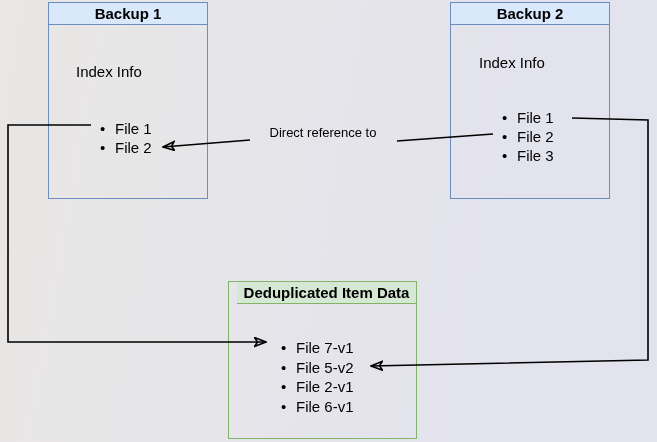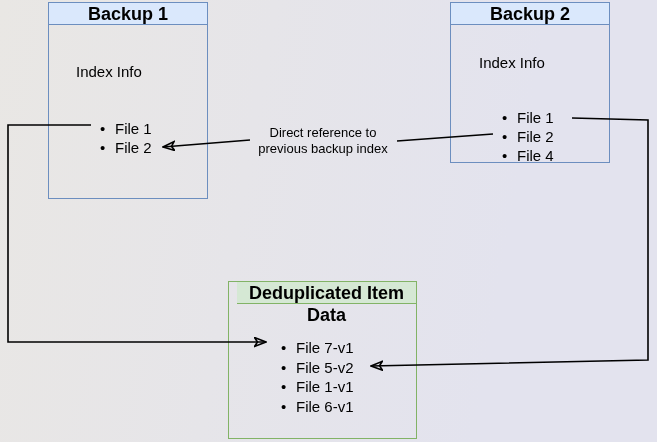--- a/index.html
+++ b/index.html
@@ -40,21 +40,21 @@
     border: 1px solid;
     z-index: 2;
     background: transparent;
   }
   .box.blue { border-color: var(--blue-border); }
   .box.green { border-color: var(--green-border); }
   .box-header {
     position: absolute; left: 0; top: 0; right: 0;
     height: 22px; line-height: 22px;
     text-align: center;
-    font-size: 18px; font-weight: 700;
+    font-size: 15px; font-weight: 700;
     border-bottom: 1px solid;
   }
   .blue .box-header { background: var(--blue-fill); border-color: var(--blue-border); }
   .green .box-header { background: var(--green-fill); border-color: var(--green-border); margin-left: 8px; }
   .subtitle {
     position: absolute;
     font-size: 15px;
     white-space: nowrap;
   }
   .filelist {
@@ -62,21 +62,21 @@
     list-style: none;
     font-size: 15px;
     line-height: 19px;
     white-space: nowrap;
   }
   .filelist li { display: flex; }
   .bullet { width: 15px; }
   #backup1 { left: 48px;  top: 2px;   width: 160px; height: 197px; }
   #backup1 .subtitle { left: 27px; top: 60px; }
   #backup1 .filelist { left: 51px; top: 116px; }
-  #backup2 { left: 450px; top: 2px;   width: 160px; height: 161px; }
+  #backup2 { left: 450px; top: 2px;   width: 160px; height: 197px; }
   #backup2 .subtitle { left: 28px; top: 51px; }
   #backup2 .filelist { left: 51px; top: 105px; }
   #dedup   { left: 228px; top: 281px; width: 189px; height: 158px; }
   #dedup .filelist { left: 52px; top: 56px; line-height: 19.5px; }
   .annotation {
     position: absolute;
     left: 238px; top: 125px; width: 170px;
     text-align: center;
     font-size: 13px; line-height: 15.5px;
     z-index: 4;
@@ -121,45 +121,44 @@
       <li>
         <span class="bullet">•</span>
         <span>File 1</span>
       </li>
       <li>
         <span class="bullet">•</span>
         <span>File 2</span>
       </li>
       <li>
         <span class="bullet">•</span>
-        <span>File 4</span>
+        <span>File 3</span>
       </li>
     </ul>
   </div>
 
   <div id="dedup" class="box green">
     <div class="box-header">Deduplicated Item Data</div>
     <ul class="filelist">
       <li>
         <span class="bullet">•</span>
         <span>File 7-v1</span>
       </li>
       <li>
         <span class="bullet">•</span>
         <span>File 5-v2</span>
       </li>
       <li>
         <span class="bullet">•</span>
-        <span>File 1-v1</span>
+        <span>File 2-v1</span>
       </li>
       <li>
         <span class="bullet">•</span>
         <span>File 6-v1</span>
       </li>
     </ul>
   </div>
 
   <div class="annotation">
     <div>Direct reference to</div>
-    <div>previous backup index</div>
   </div>
 
 </div>
 
 </body></html>

